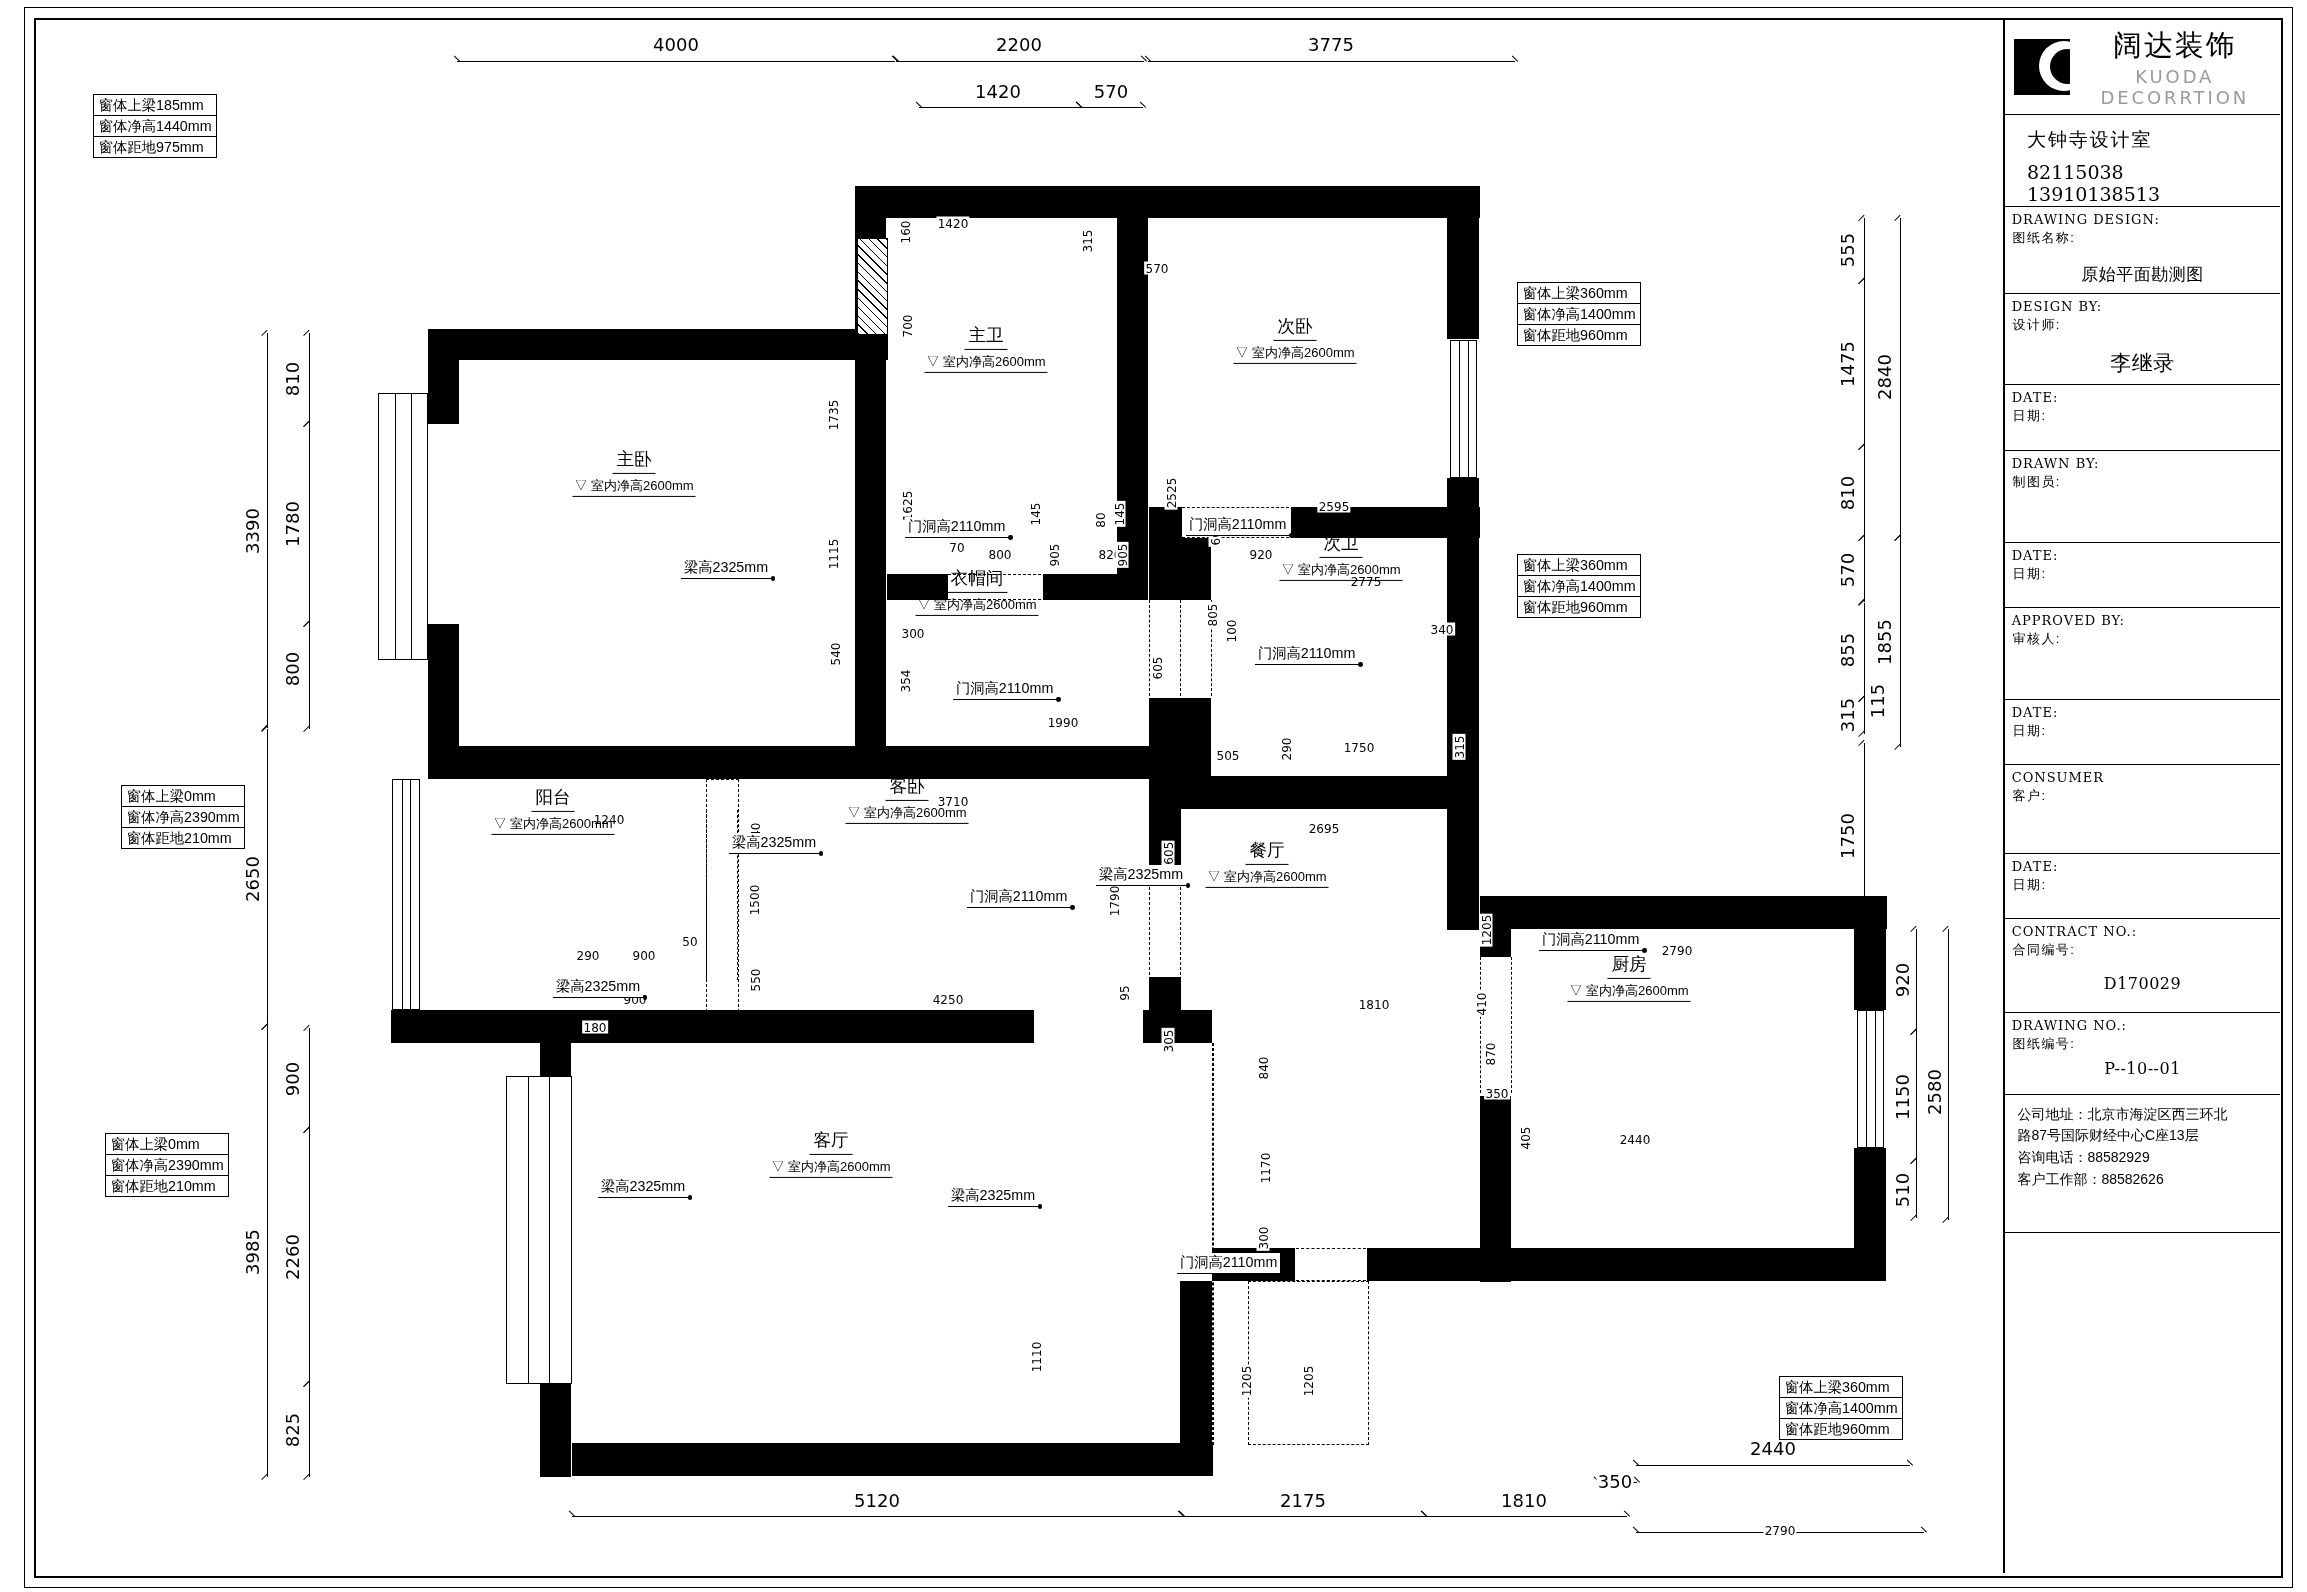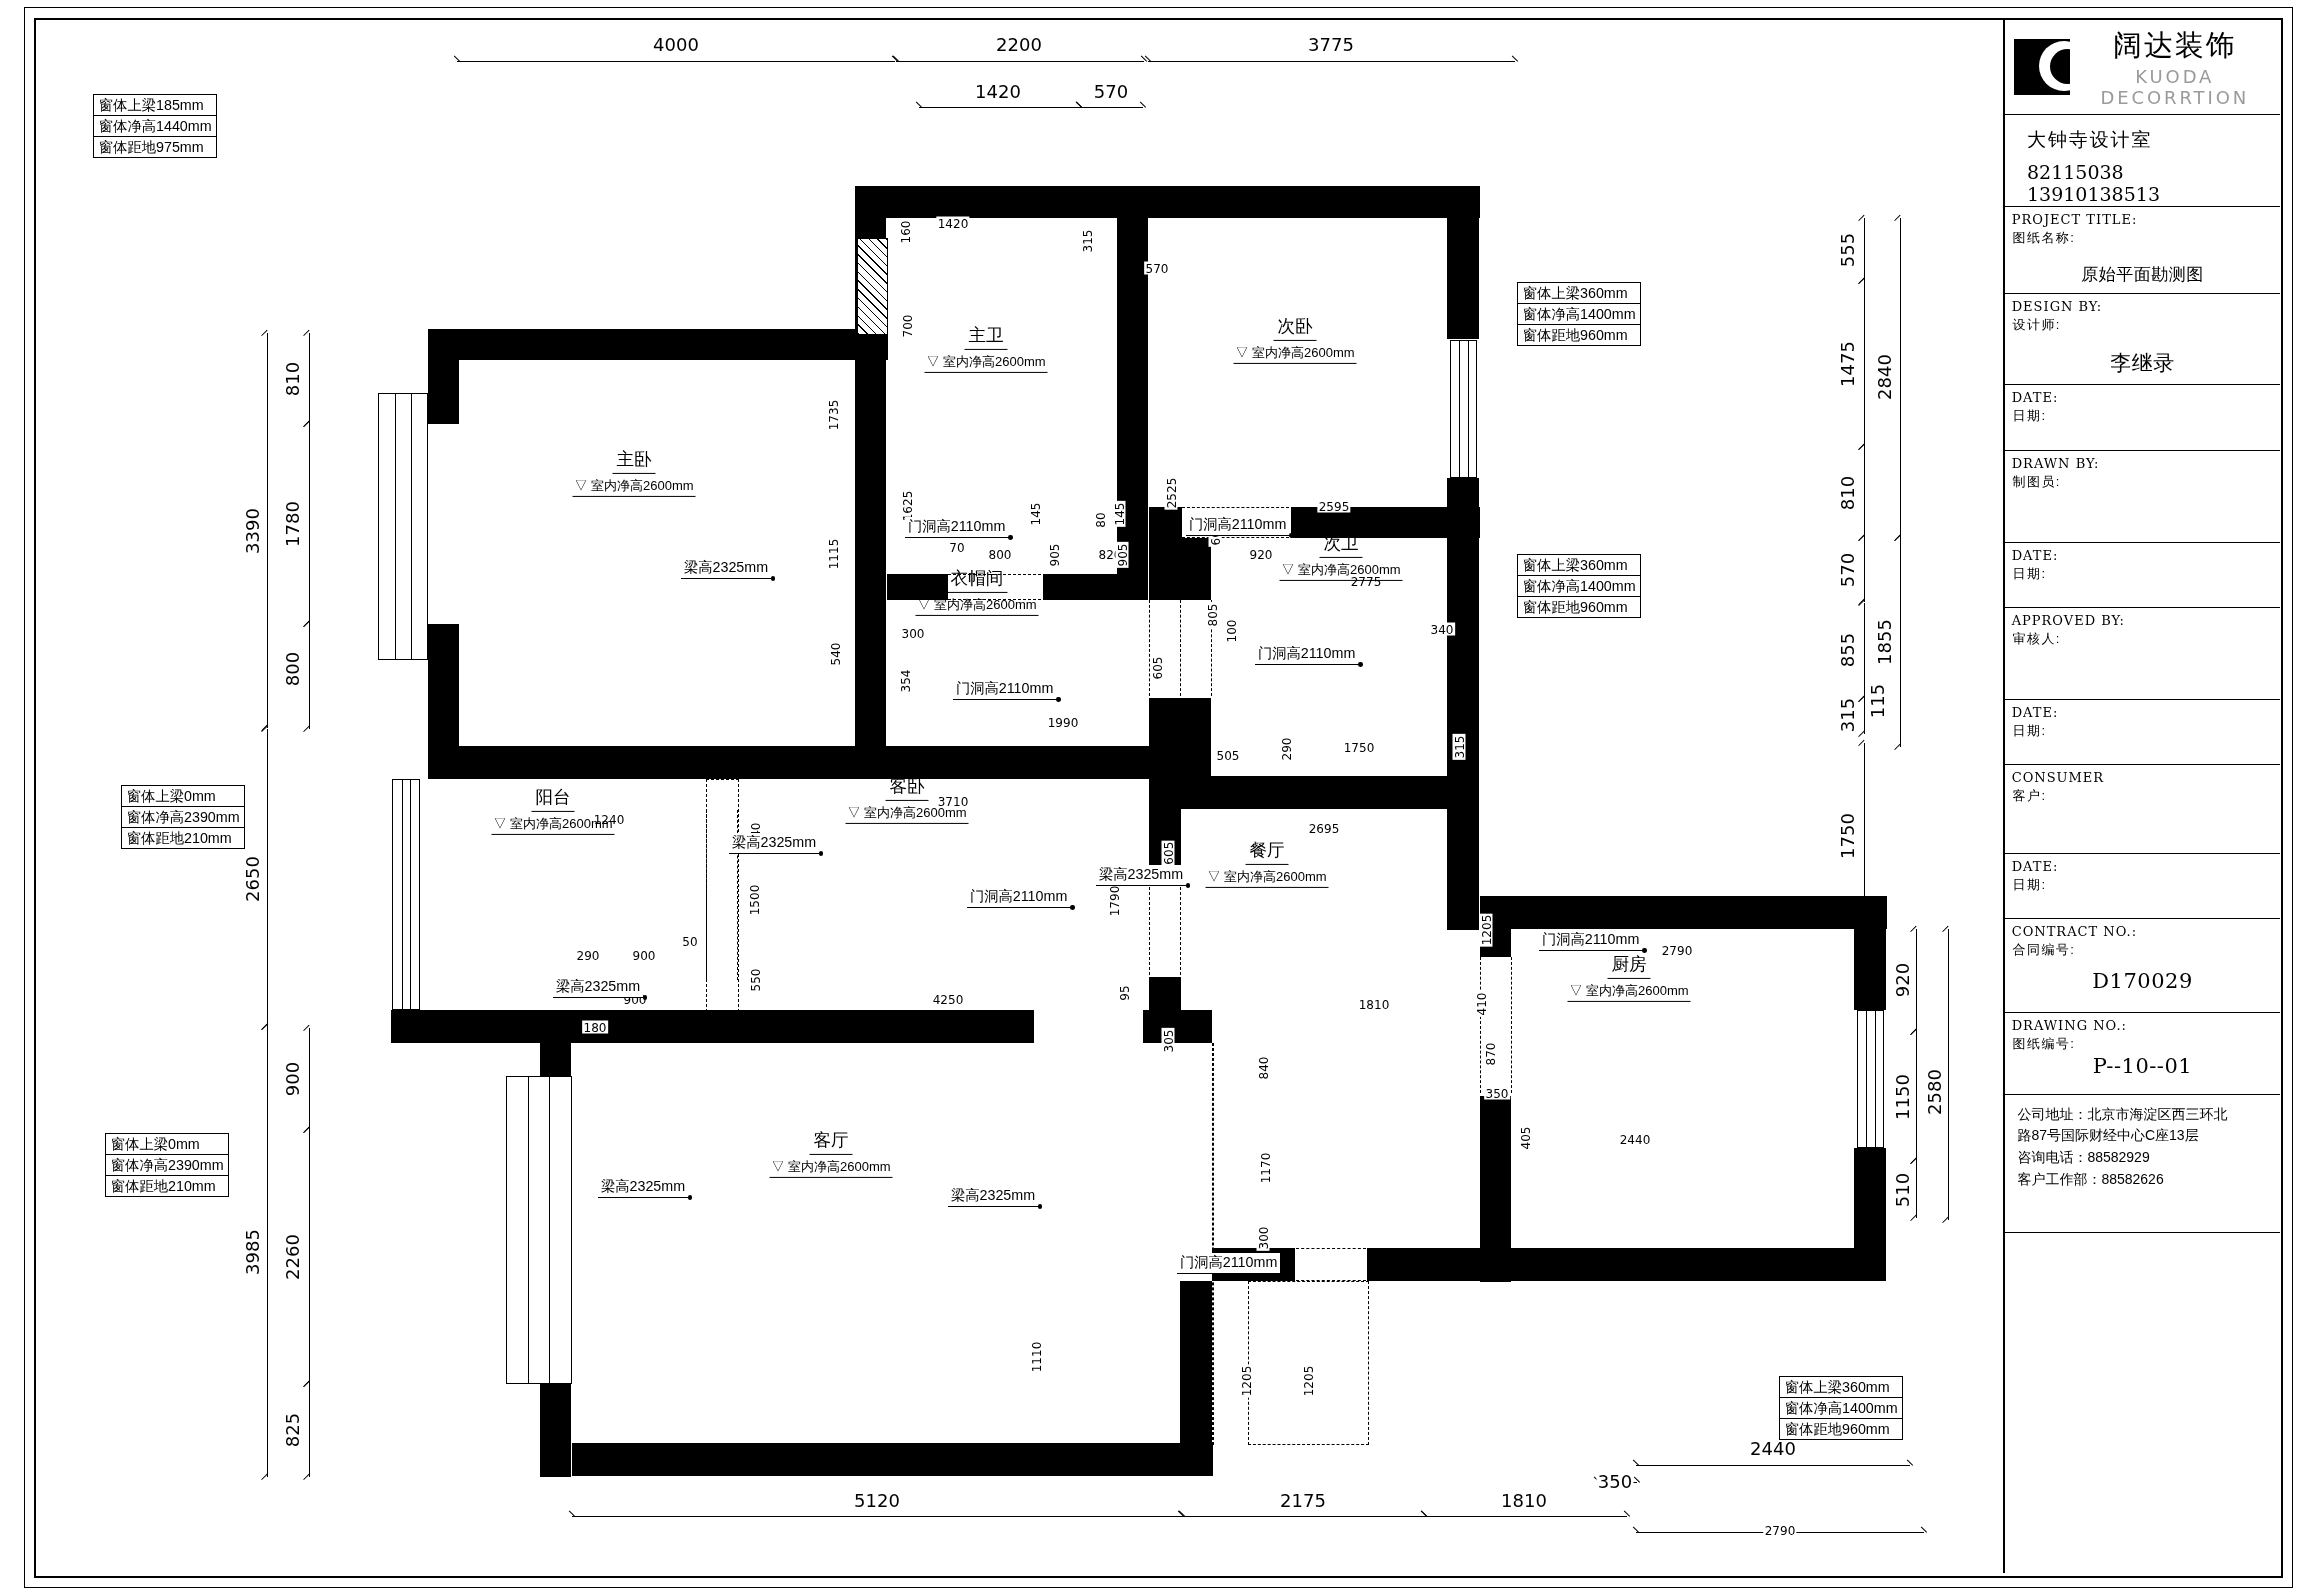--- a/index.html
+++ b/index.html
@@ -37,21 +37,21 @@
   .note::after{content:"";position:absolute;right:-4.3px;bottom:-2.4px;width:4.3px;height:4.3px;border-radius:50%;background:#000;}
   .wnote{position:absolute;font-size:14.3px;white-space:nowrap;z-index:5;}
   .wnote div{border:1px solid #000;background:#fff;padding:0.5px 4.8px;margin-top:-1px;}
   
   #tb{position:absolute;left:2003px;top:19px;width:275px;height:1554px;border-left:2.9px solid #000;
       display:flex;flex-direction:column;}
   .tbrow{position:relative;border-bottom:1px solid #000;flex:0 0 auto;}
   .tb-en{font-family:"DejaVu Serif",serif;font-size:13px;padding:4.8px 0 0 6.7px;letter-spacing:1px;}
   .tb-cn{font-size:13px;padding:1.9px 0 0 7.6px;letter-spacing:1.4px;}
   .tb-val{position:absolute;left:0;right:0;bottom:6.7px;text-align:center;font-size:17px;letter-spacing:0.5px;}
-  .tb-val.big{font-size:21px;font-family:"DejaVu Serif",serif;}
+  .tb-val.big{font-size:16px;font-family:"DejaVu Serif",serif;}
   #logo-row{height:95px;display:flex;align-items:center;}
   #logo-mark{position:relative;width:56px;height:56px;margin-left:8.6px;background:#000;overflow:hidden;flex:0 0 auto;}
   #logo-mark::after{content:"";position:absolute;left:25px;top:2.9px;width:50px;height:50px;border-radius:50%;background:#fff;}
   #logo-mark::before{content:"";position:absolute;left:36px;top:10.5px;width:35px;height:35px;border-radius:50%;background:#000;z-index:2;}
   #logo-text{flex:1;text-align:center;}
   #logo-text .t1{font-size:29px;letter-spacing:1.9px;}
   #logo-text .t2{font-size:18px;letter-spacing:2.9px;color:#9a9a9a;font-family:"DejaVu Sans",sans-serif;}
   #office-row{height:91px;}
   #office-row .o1{font-size:19px;padding:12.4px 0 0 22px;letter-spacing:1.9px;}
   #office-row .o2{font-size:19px;padding:7.6px 0 0 22px;font-family:"DejaVu Serif",serif;}
@@ -329,21 +329,21 @@
       </div>
     </div>
     <div id="office-row" class="tbrow">
       <div class="o1">大钟寺设计室</div>
       <div class="o2">
         <span>82115038</span>
         <span>13910138513</span>
       </div>
     </div>
     <div class="tbrow" style="height:86px">
-      <div class="tb-en">PROJECT TITLE:</div>
+      <div class="tb-en">DRAWING DESIGN:</div>
       <div class="tb-cn">图纸名称:</div>
       <div class="tb-val">原始平面勘测图</div>
     </div>
     <div class="tbrow" style="height:90px">
       <div class="tb-en">DESIGN BY:</div>
       <div class="tb-cn">设计师:</div>
       <div class="tb-val" style="font-size:21px">李继录</div>
     </div>
     <div class="tbrow" style="height:65px">
       <div class="tb-en">DATE:</div>

